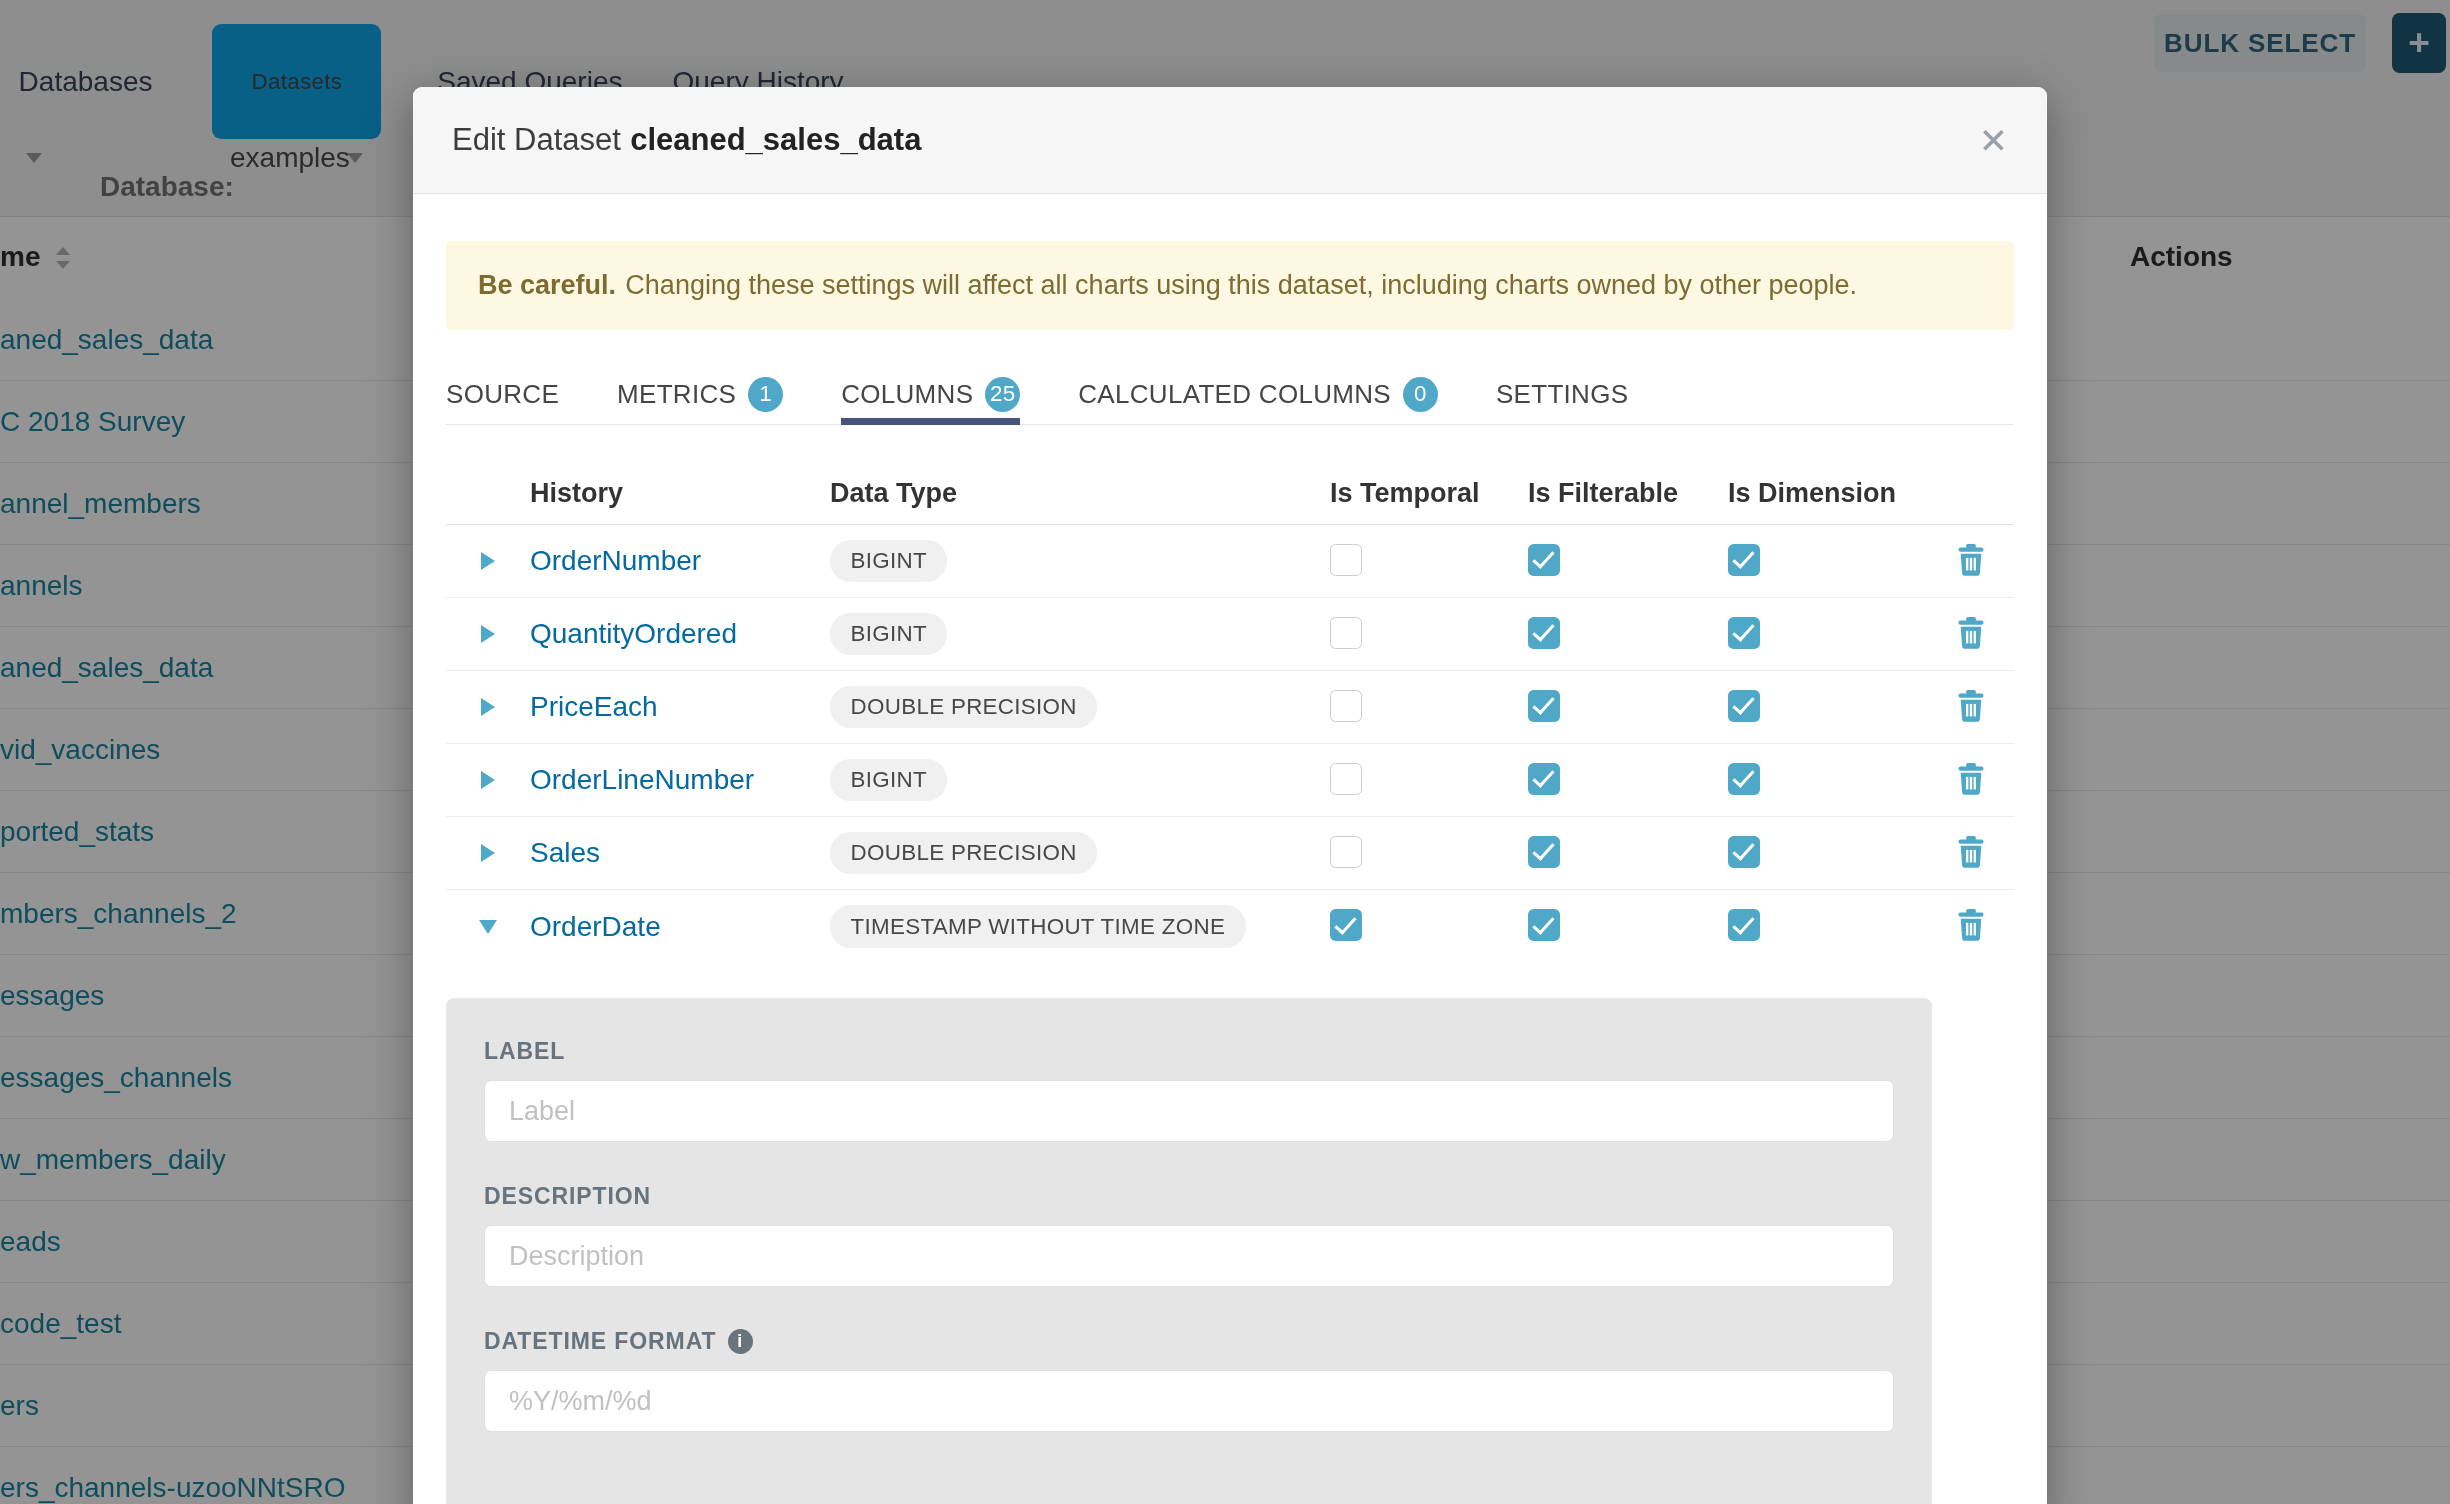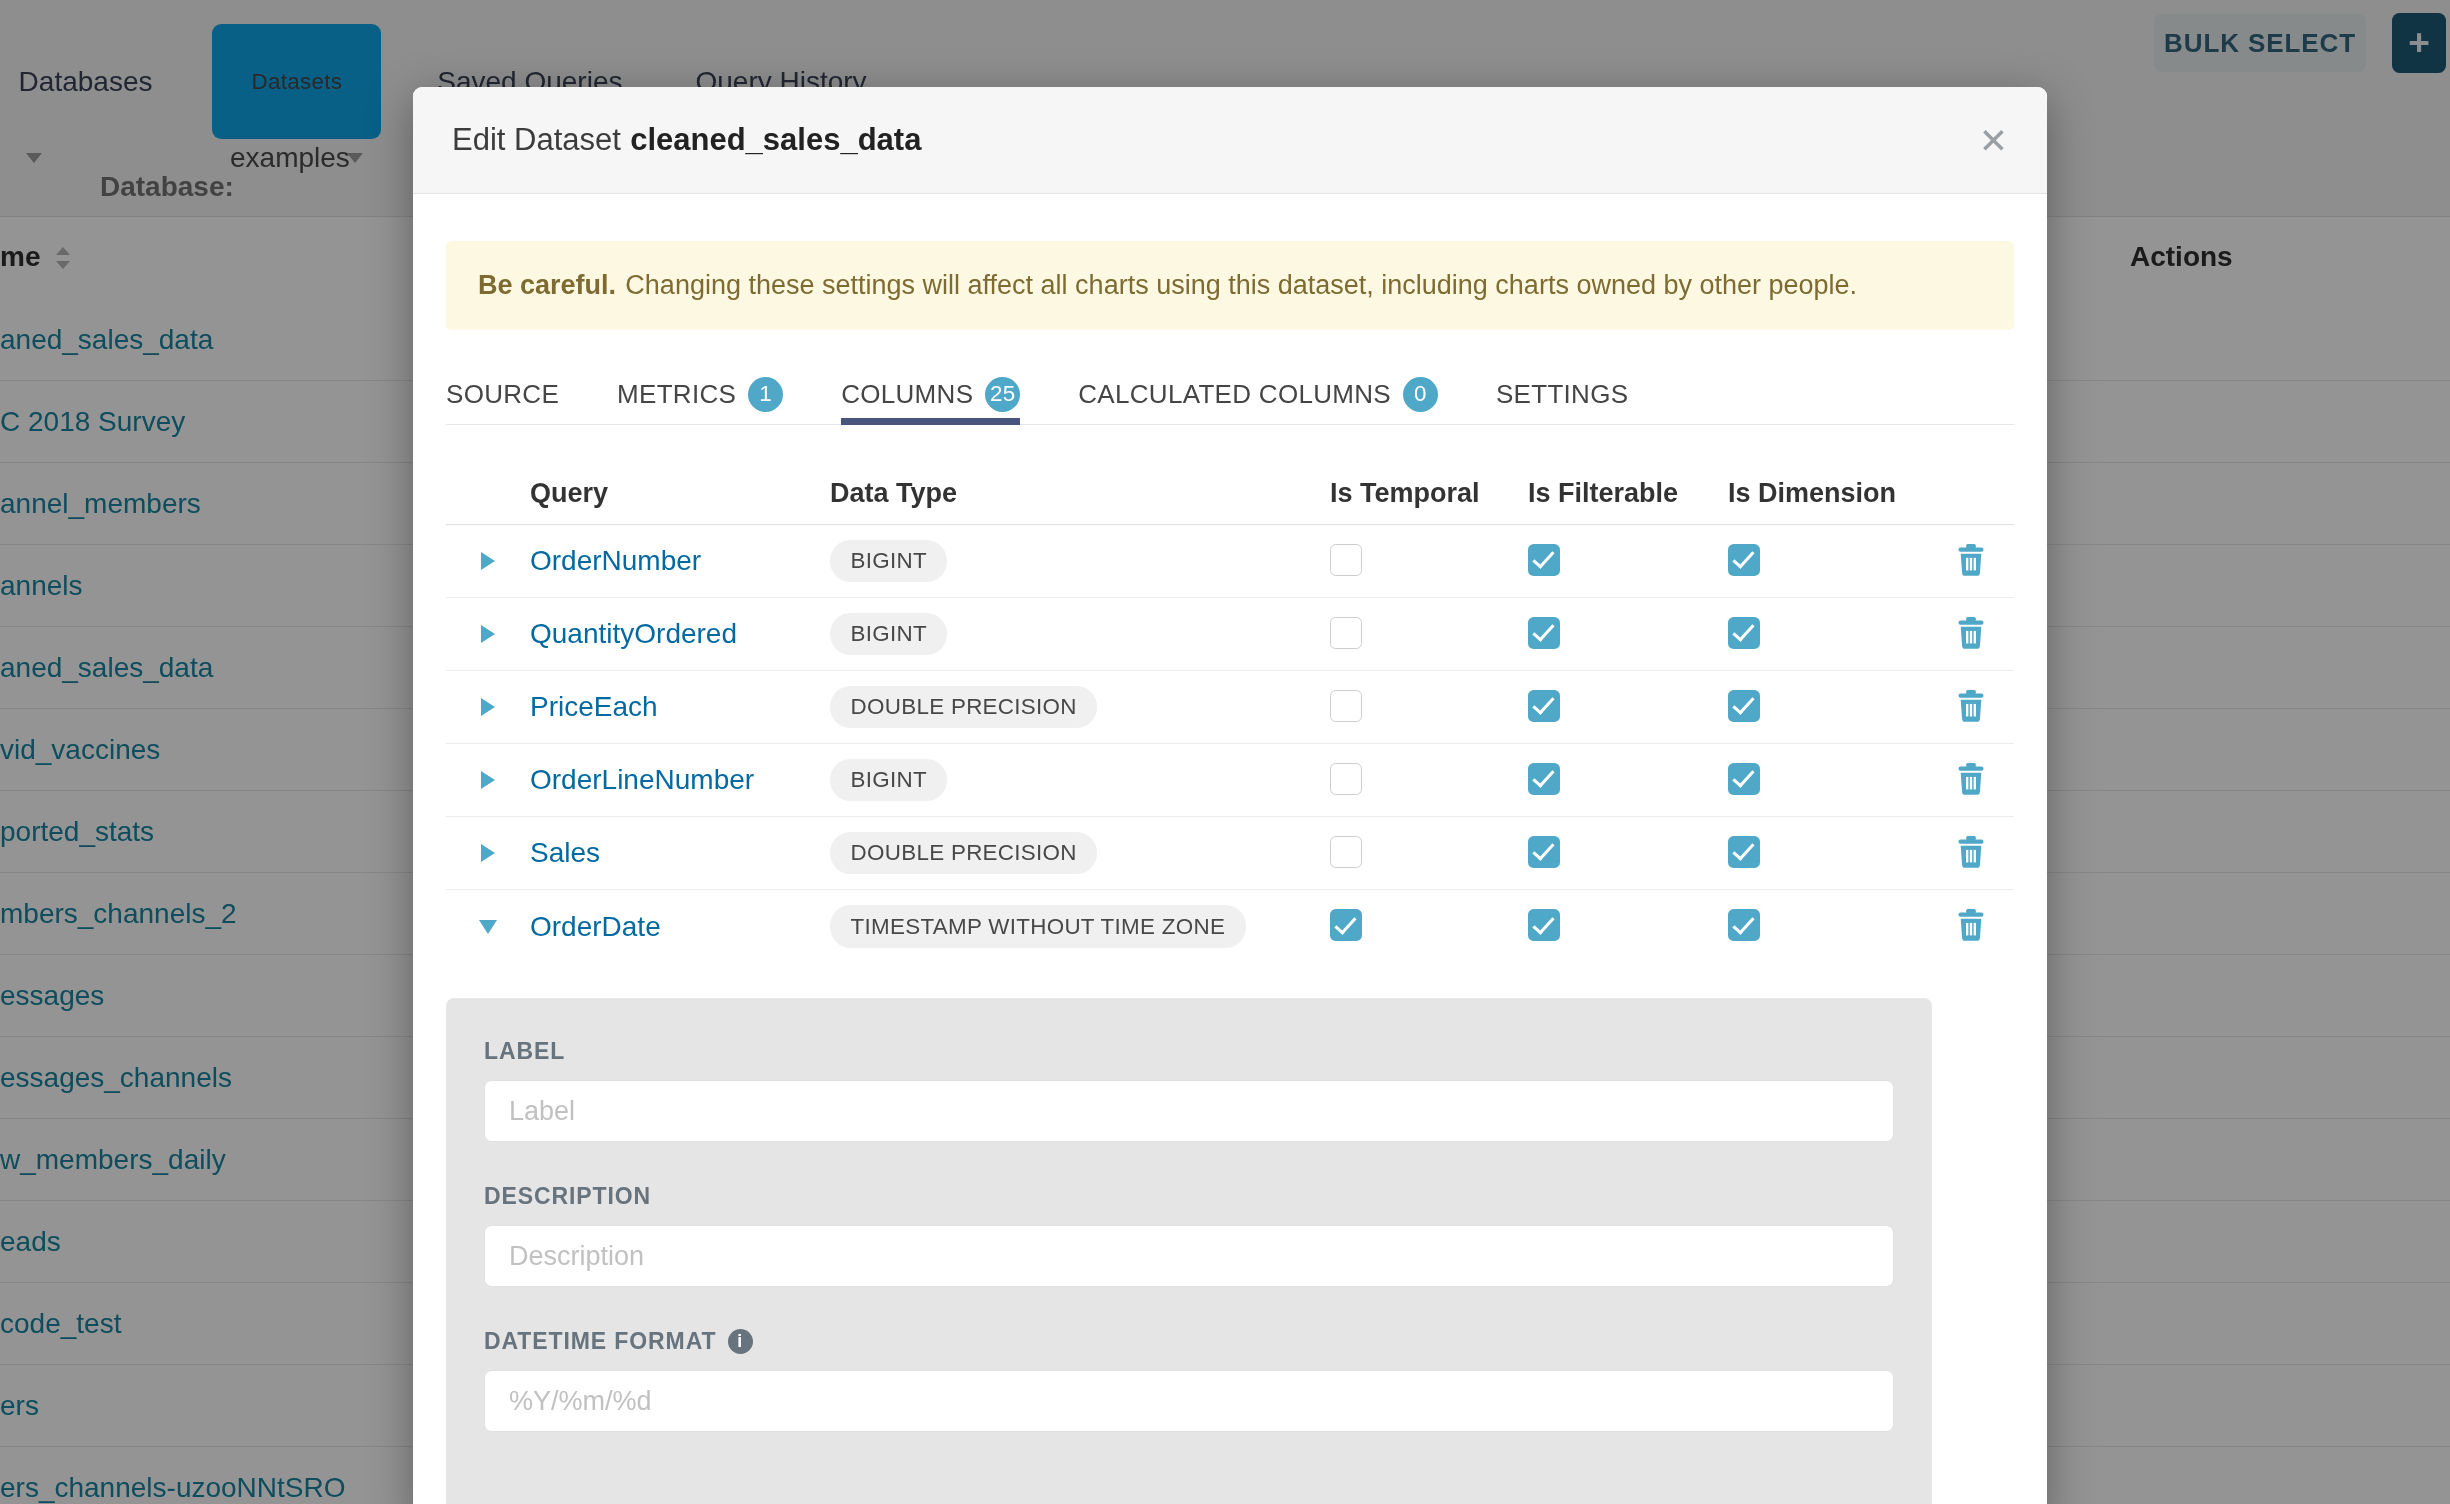--- a/index.html
+++ b/index.html
@@ -14,21 +14,21 @@
     position:absolute; top:0; left:0; width:2450px; height:217px;
     background:#f5f5f5; border-bottom:0.9px solid #e0e0e0;
   }
   .nav-tabs { position:absolute; top:24px; left:18.6px; height:115px; display:flex; align-items:center; }
   .nav-item { font-size:28px; color:#3a4356; white-space:nowrap; cursor:pointer; }
   .nav-item.pill {
     margin-left:60px; background:#0ea5e9; border-radius:9.3px;
     height:115px; display:flex; align-items:center; padding:0 39px;
   }
   .nav-item.after-pill { margin-left:56px; }
-  .nav-item.last { margin-left:73px; }
+  .nav-item.last { margin-left:50px; }
   .bulk-btn {
     position:absolute; left:2154px; top:14px; width:212px; height:58px;
     background:#e7eef0; border:none; border-radius:7.5px;
     font-family:inherit; font-size:26px; font-weight:bold; letter-spacing:0.9px; color:#32667f; cursor:pointer;
   }
   .add-btn {
     position:absolute; left:2392px; top:13px; width:54px; height:60px;
     background:#1d5a75; border:none; border-radius:7.5px;
     color:#eef5f8; font-size:37px; font-weight:bold; line-height:56px; cursor:pointer;
   }
@@ -243,21 +243,21 @@
           <span class="badge">0</span>
         </span>
       <span class="tab">
           <span>SETTINGS</span>
         </span>
     </div>
 
     <div class="cols-table">
       <div class="trow thead">
         <span></span>
-        <span>Query</span>
+        <span>History</span>
         <span>Data Type</span>
         <span>Is Temporal</span>
         <span>Is Filterable</span>
         <span>Is Dimension</span>
         <span></span>
       </div>
 
       <div class="trow tbody-row">
         <span class="cell-caret">
             <span class="caret-right"></span>

